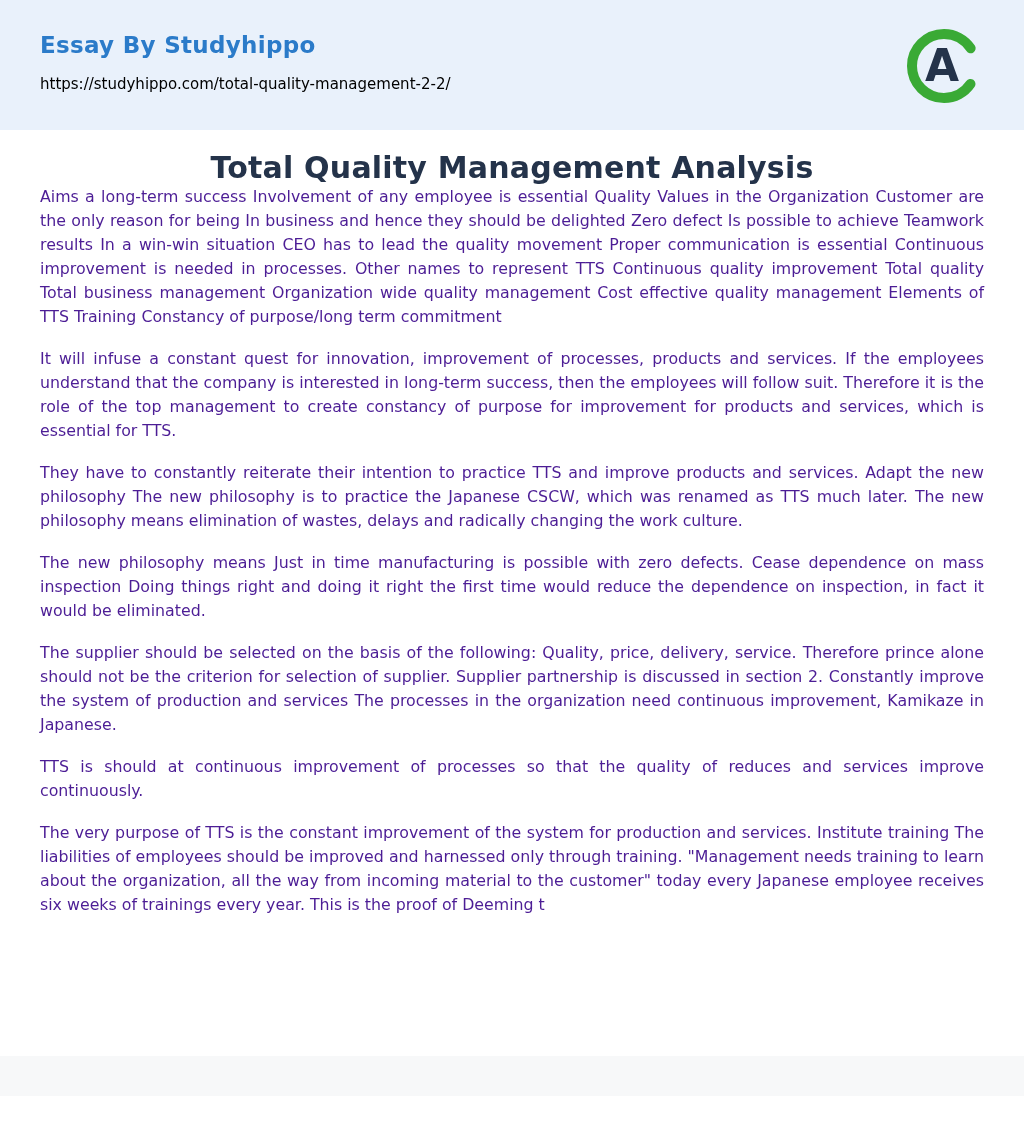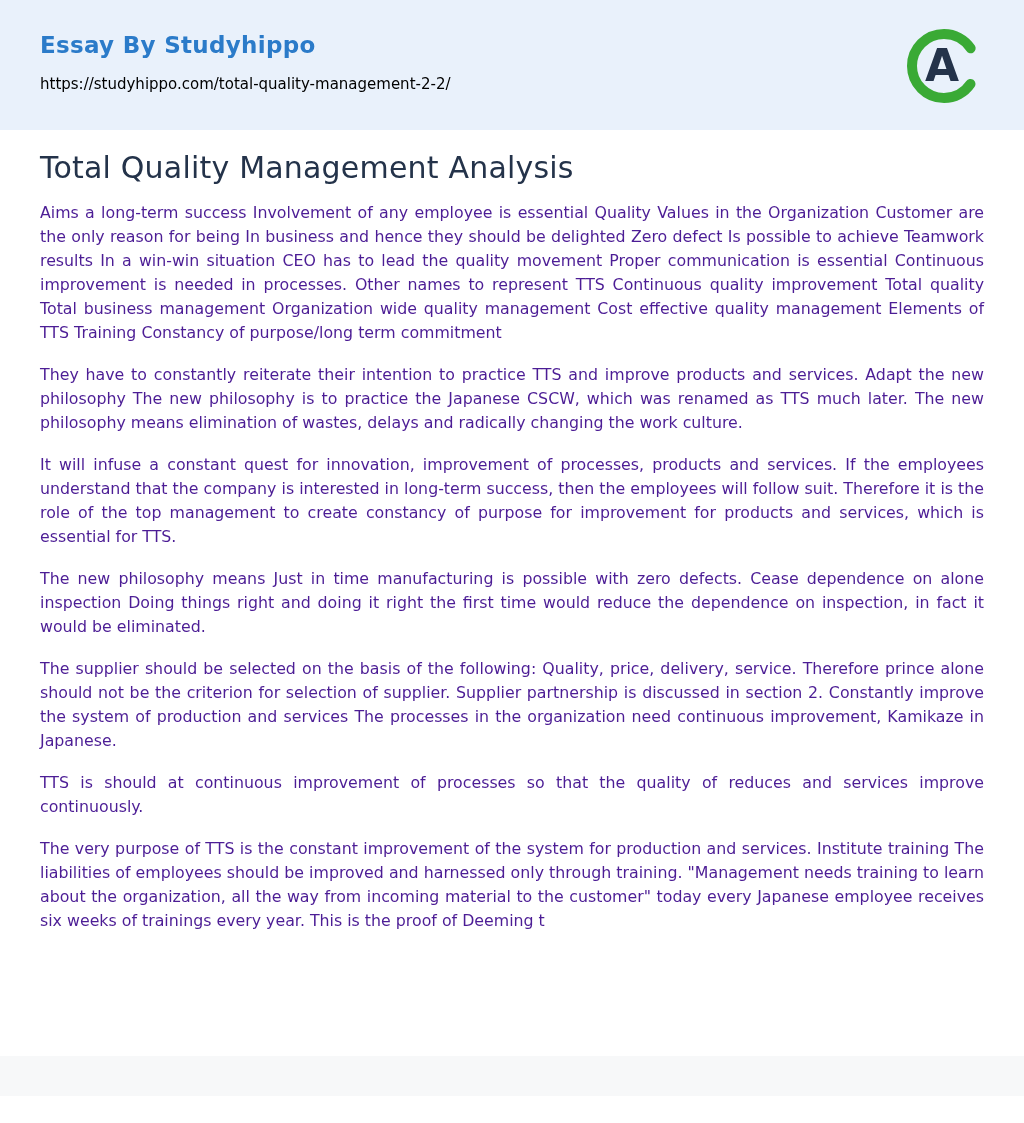--- a/index.html
+++ b/index.html
@@ -43,23 +43,23 @@
     height: 80px;
     flex: 0 0 auto;
   }
   .content {
     padding: 20px 40px 0 40px;
     flex: 1 1 auto;
   }
   .article-title {
     color: #24334a;
     font-size: 30px;
-    font-weight: normal;
+    font-weight: bold;
     letter-spacing: 0.2px;
-    margin-bottom: 16px;
+    text-align: center;
   }
   .article-body p {
     color: #4c1d95;
     font-size: 15.8px;
     line-height: 24px;
     text-align: justify;
     margin-bottom: 18px;
   }
   .page-footer {
     flex: 0 0 auto;
@@ -82,23 +82,23 @@
         <circle cx="40" cy="40" r="32" fill="none" stroke="#3aaa35" stroke-width="10" stroke-linecap="round" stroke-dasharray="163 38" stroke-dashoffset="-19"></circle>
         <text x="38" y="55" text-anchor="middle" font-family="DejaVu Sans, Liberation Sans, sans-serif" font-size="44" font-weight="bold" fill="#24334a">A</text>
       </svg>
     </div>
   </header>
 
   <main class="content">
     <h1 class="article-title">Total Quality Management Analysis</h1>
     <div class="article-body">
         <p>Aims a long-term success Involvement of any employee is essential Quality Values in the Organization Customer are the only reason for being In business and hence they should be delighted Zero defect Is possible to achieve Teamwork results In a win-win situation CEO has to lead the quality movement Proper communication is essential Continuous improvement is needed in processes. Other names to represent TTS Continuous quality improvement Total quality Total business management Organization wide quality management Cost effective quality management Elements of TTS Training Constancy of purpose/long term commitment</p>
+        <p>It will infuse a constant quest for innovation, improvement of processes, products and services. If the employees understand that the company is interested in long-term success, then the employees will follow suit. Therefore it is the role of the top management to create constancy of purpose for improvement for products and services, which is essential for TTS.</p>
         <p>They have to constantly reiterate their intention to practice TTS and improve products and services. Adapt the new philosophy The new philosophy is to practice the Japanese CSCW, which was renamed as TTS much later. The new philosophy means elimination of wastes, delays and radically changing the work culture.</p>
-        <p>It will infuse a constant quest for innovation, improvement of processes, products and services. If the employees understand that the company is interested in long-term success, then the employees will follow suit. Therefore it is the role of the top management to create constancy of purpose for improvement for products and services, which is essential for TTS.</p>
-        <p>The new philosophy means Just in time manufacturing is possible with zero defects. Cease dependence on alone inspection Doing things right and doing it right the first time would reduce the dependence on inspection, in fact it would be eliminated.</p>
+        <p>The new philosophy means Just in time manufacturing is possible with zero defects. Cease dependence on mass inspection Doing things right and doing it right the first time would reduce the dependence on inspection, in fact it would be eliminated.</p>
         <p>The supplier should be selected on the basis of the following: Quality, price, delivery, service. Therefore prince alone should not be the criterion for selection of supplier. Supplier partnership is discussed in section 2. Constantly improve the system of production and services The processes in the organization need continuous improvement, Kamikaze in Japanese.</p>
         <p>TTS is should at continuous improvement of processes so that the quality of reduces and services improve continuously.</p>
         <p>The very purpose of TTS is the constant improvement of the system for production and services. Institute training The liabilities of employees should be improved and harnessed only through training. "Management needs training to learn about the organization, all the way from incoming material to the customer" today every Japanese employee receives six weeks of trainings every year. This is the proof of Deeming t</p>
       </div>
   </main>
 
   <div class="page-footer"></div>
 
 </div>
 

